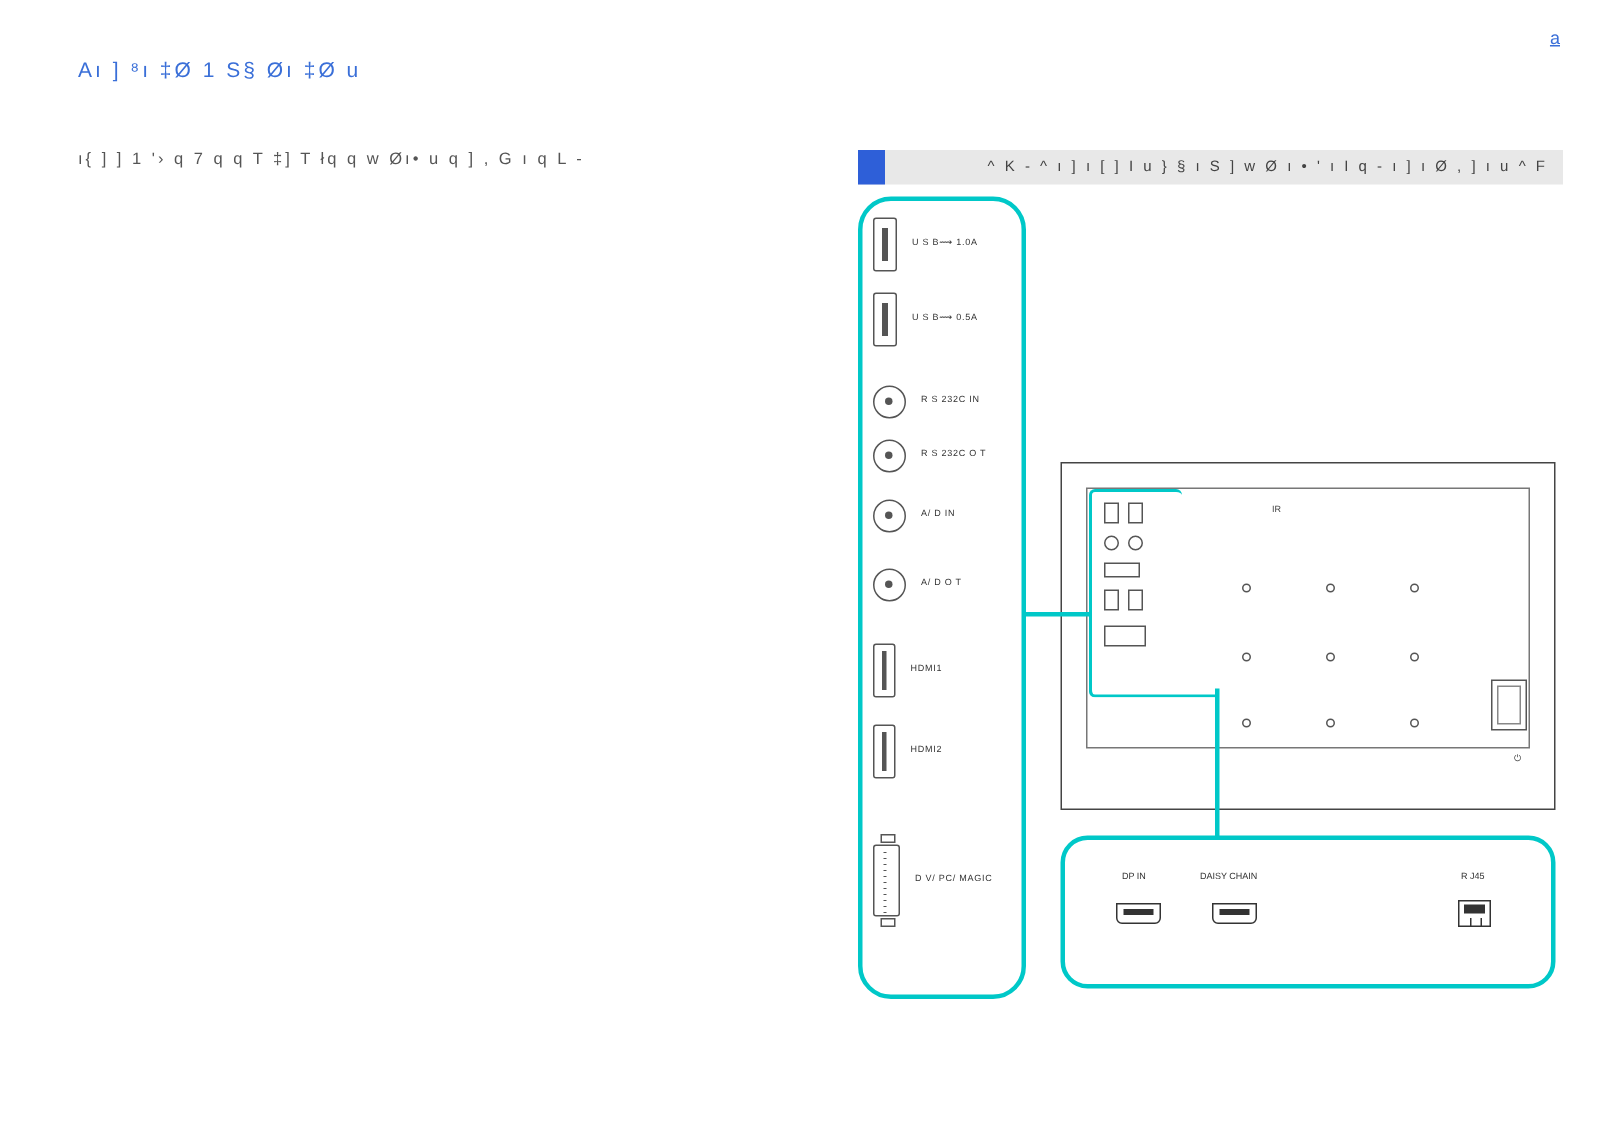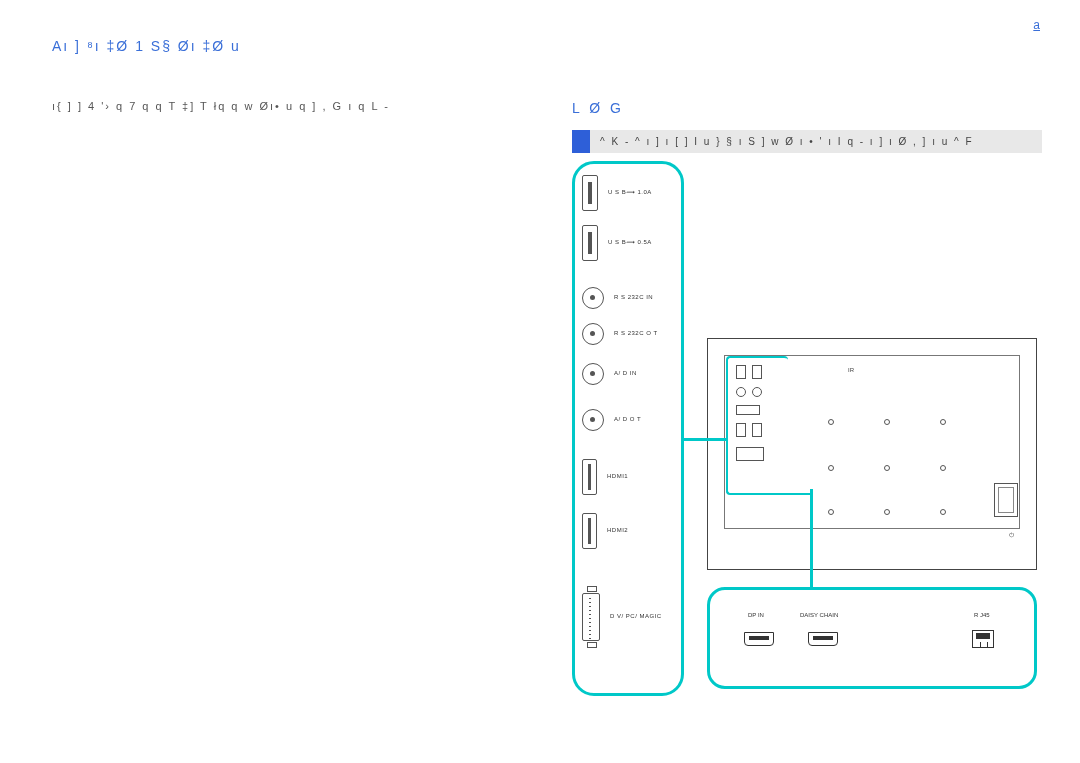--- a/index.html
+++ b/index.html
@@ -58,20 +58,21 @@
     letter-spacing: 3px;
     margin-bottom: 14px;
   }
   .note-bar {
     background: #e8e8e8;
     border-left: 18px solid #2e5fd8;
     padding: 6px 10px;
     font-size: 10px;
     color: #444;
     letter-spacing: 2px;
+    text-align: right;
   }
   .diagram {
     position: relative;
     width: 470px;
     height: 560px;
   }
   
   .port-col {
     position: absolute;
     left: 0; top: 8px;
@@ -149,25 +150,24 @@
   .rj::after { content:""; position:absolute; left:7px; bottom:-1px; width:6px; height:5px; border:1.4px solid #333; border-top:none; background:#fff; }
 
 </style>
 </head>
 <body>
 
 <div class="header">Aı  ]  ⁸ı ‡Ø 1 S§ Øı ‡Ø u</div>
 <div class="page-num">a</div>
 
 <div class="left-col">
-  <p>ı{ ]    ]  4   '› q 7 q  q  T ‡]     T   łq  q    w Øı• u q ]   , G  ı q L   -</p>
+  <p>ı{ ]    ]  1   '› q 7 q  q  T ‡]     T   łq  q    w Øı• u q ]   , G  ı q L   -</p>
 </div>
 
 <div class="right-col">
-  <h2>L Ø    G</h2>
   <div class="note-bar">^     K  - ^  ı  ] ı   [ ]     I   u }  § ı S ]    w Ø ı • ' ı I     q  -    ı  ] ı Ø ,  ] ı  u ^ F</div>
 
   <div class="diagram">
 
     <div class="port-col"></div>
 
     <div class="port" style="top:22px">
       <div class="shape usb"></div>
       <div class="lbl">U S B⟿
 1.0A</div>

